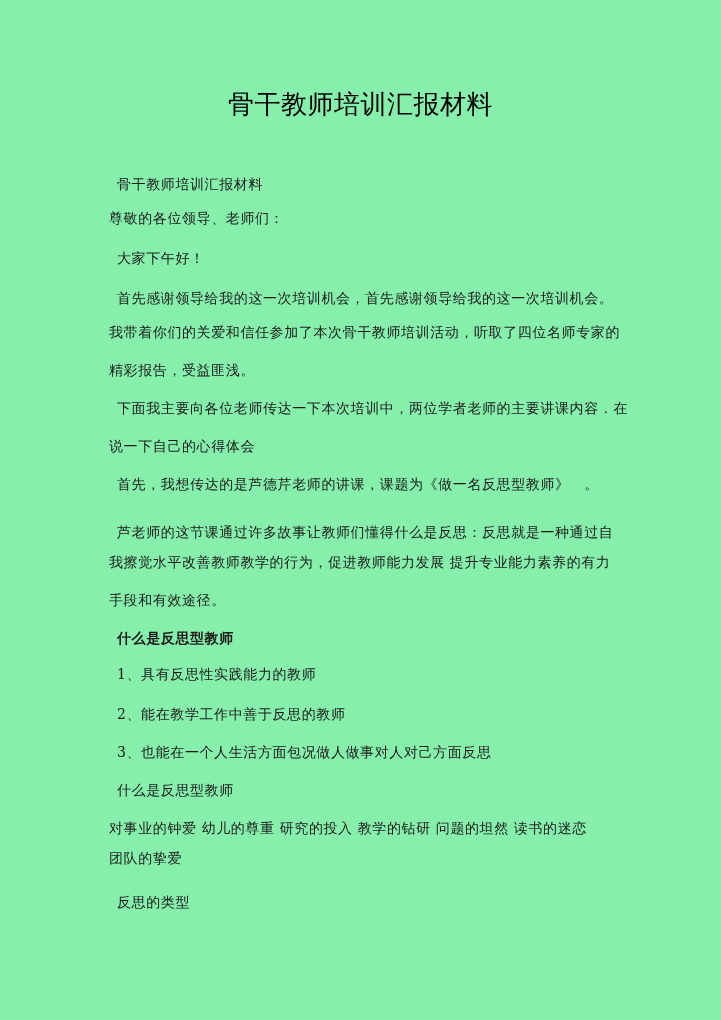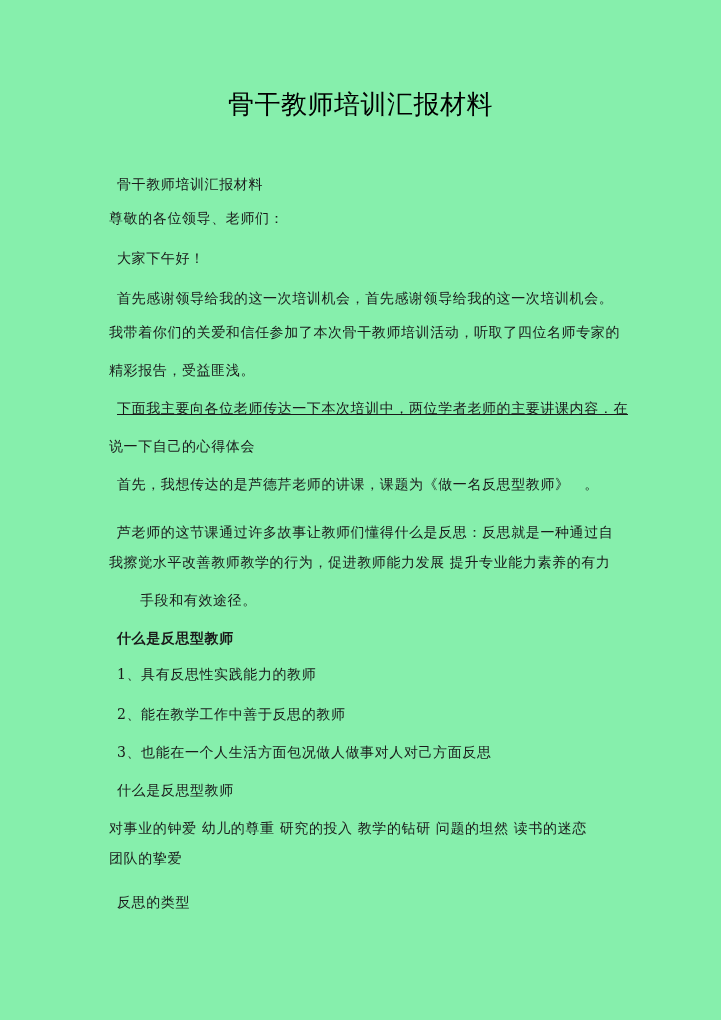--- a/index.html
+++ b/index.html
@@ -17,26 +17,26 @@
 
 <div class="page">
   <div class="title">骨干教师培训汇报材料</div>
   <div id="body-lines">
       <div class="line indent" style="top: 174px;">骨干教师培训汇报材料</div>
       <div class="line" style="top: 208px;">尊敬的各位领导、老师们：</div>
       <div class="line indent" style="top: 248px;">大家下午好！</div>
       <div class="line indent" style="top: 288px;">首先感谢领导给我的这一次培训机会，首先感谢领导给我的这一次培训机会。</div>
       <div class="line" style="top: 322px;">我带着你们的关爱和信任参加了本次骨干教师培训活动，听取了四位名师专家的</div>
       <div class="line" style="top: 360px;">精彩报告，受益匪浅。</div>
-      <div class="line indent" style="top: 398px; text-decoration: underline;">下面我主要向各位老师传达一下本次培训中，两位学者老师的主要讲课内容．在</div>
+      <div class="line indent" style="top: 398px;">下面我主要向各位老师传达一下本次培训中，两位学者老师的主要讲课内容．在</div>
       <div class="line" style="top: 436px;">说一下自己的心得体会</div>
       <div class="line indent" style="top: 474px;">首先，我想传达的是芦德芹老师的讲课，课题为《做一名反思型教师》　。</div>
       <div class="line indent" style="top: 514px; margin-top: 8px;">芦老师的这节课通过许多故事让教师们懂得什么是反思：反思就是一种通过自</div>
       <div class="line" style="top: 552px;">我擦觉水平改善教师教学的行为，促进教师能力发展 提升专业能力素养的有力</div>
-      <div class="line" style="top: 590px; margin-left: 31px;">手段和有效途径。</div>
+      <div class="line" style="top: 590px;">手段和有效途径。</div>
       <div class="line indent" style="top: 628px; font-weight: bold;">什么是反思型教师</div>
       <div class="line indent" style="top: 664px;">1、具有反思性实践能力的教师</div>
       <div class="line indent" style="top: 704px;">2、能在教学工作中善于反思的教师</div>
       <div class="line indent" style="top: 742px;">3、也能在一个人生活方面包况做人做事对人对己方面反思</div>
       <div class="line indent" style="top: 780px;">什么是反思型教师</div>
       <div class="line" style="top: 818px;">对事业的钟爱 幼儿的尊重 研究的投入 教学的钻研 问题的坦然 读书的迷恋</div>
       <div class="line" style="top: 832px; margin-top: 16px;">团队的挚爱</div>
       <div class="line indent" style="top: 892px;">反思的类型</div>
     </div>
 </div>

